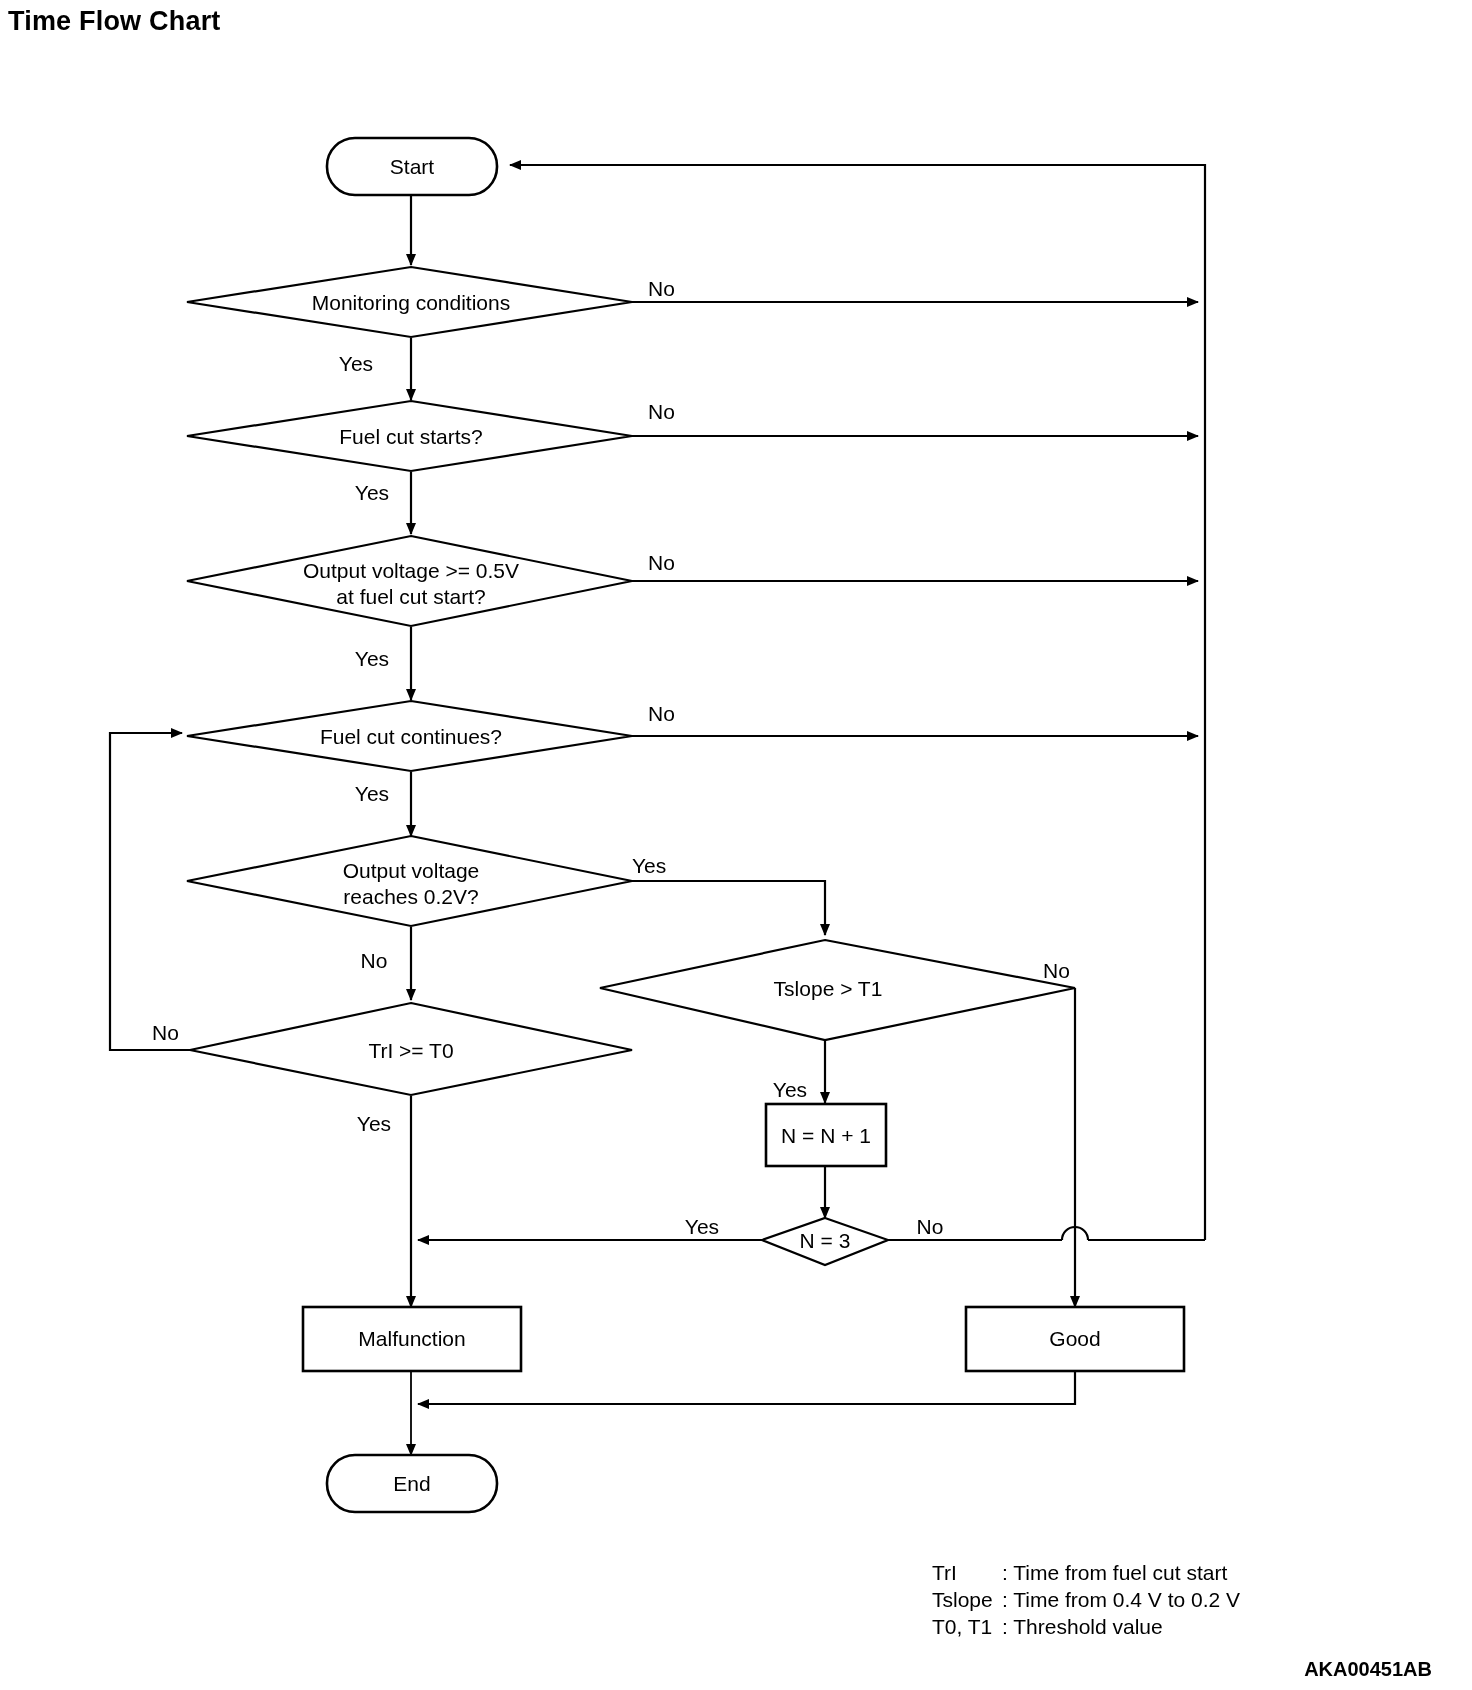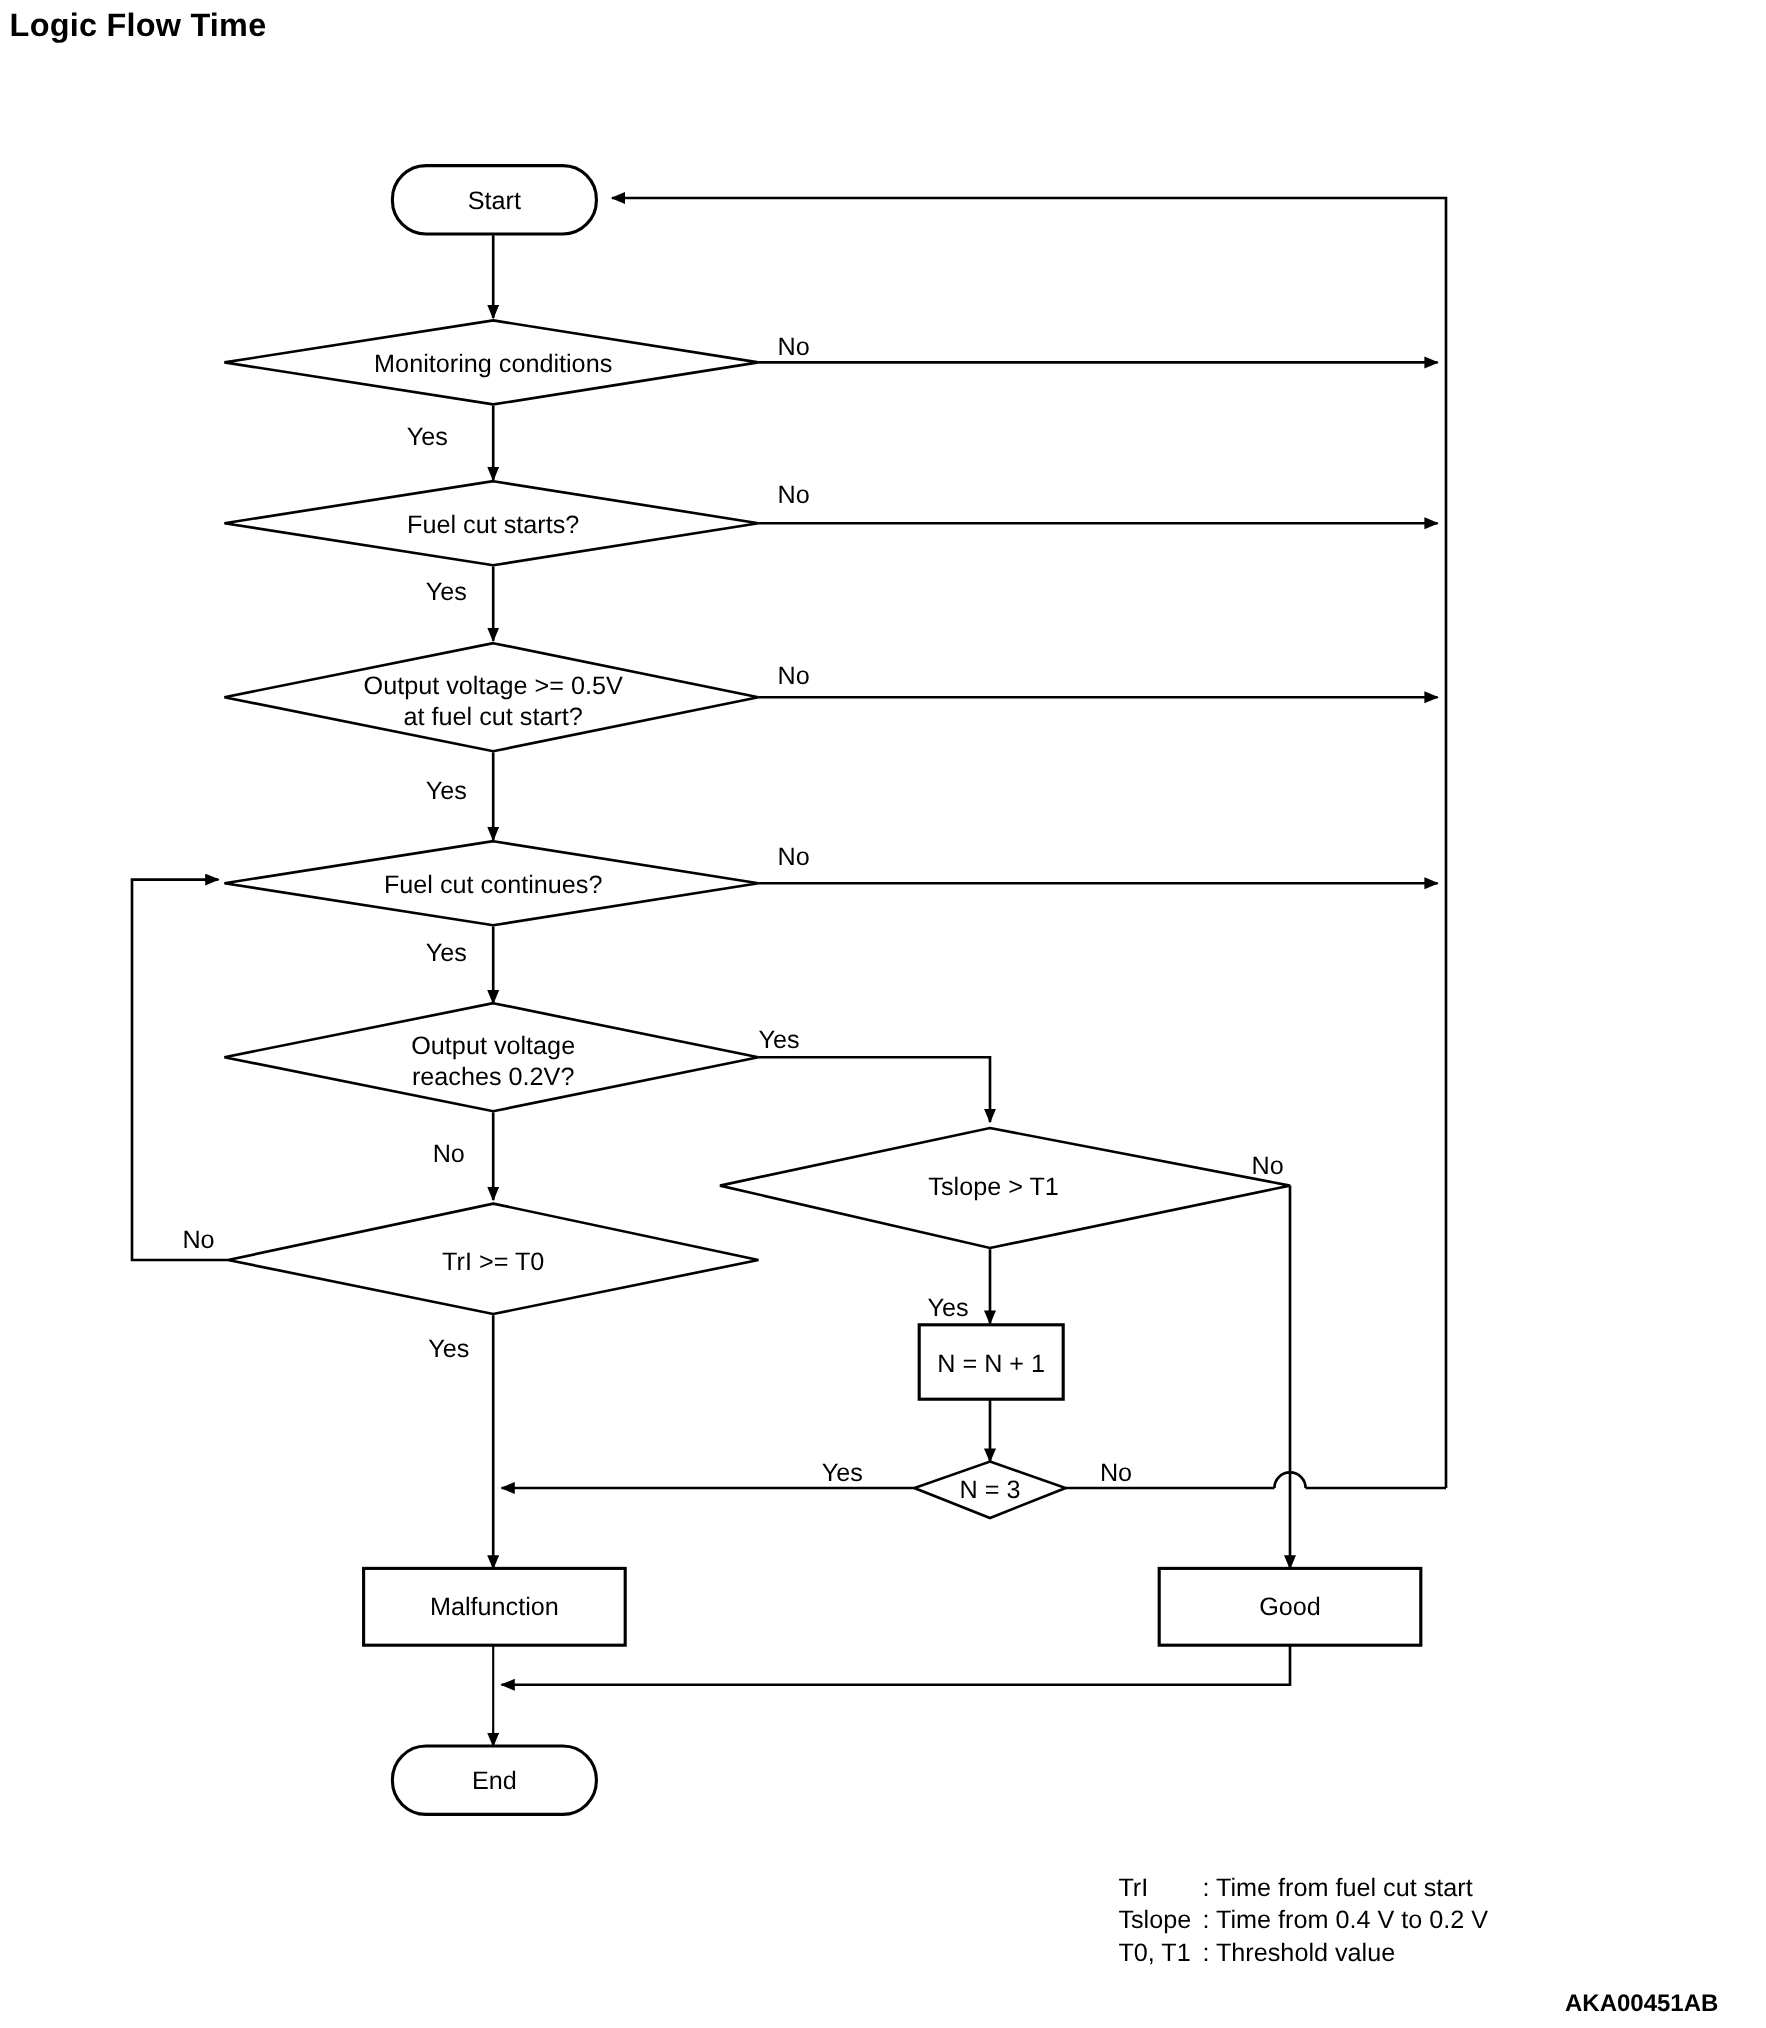--- a/index.html
+++ b/index.html
@@ -12,21 +12,21 @@
   .corner-code{font-family:"Liberation Sans",sans-serif;font-size:20px;font-weight:bold;fill:#000;}
   .shape{fill:#ffffff;stroke:#000000;stroke-width:2.6;}
   .shape-thin{fill:#ffffff;stroke:#000000;stroke-width:2.2;}
   .link{stroke:#000000;stroke-width:2.2;fill:none;}
   .link-thin{stroke:#000000;stroke-width:1.8;fill:none;}
   .hop{stroke:#000000;stroke-width:2.2;fill:none;}
 </style>
 </head>
 <body>
 
-<div id="page-title">Logic Flow Time</div>
+<div id="page-title">Time Flow Chart</div>
 
 <svg id="chart-svg" viewBox="0 0 1472 1690" xmlns="http://www.w3.org/2000/svg">
   <defs>
     <marker id="ah" markerWidth="14" markerHeight="14" refX="11" refY="5" orient="auto" markerUnits="userSpaceOnUse">
       <path d="M0,0 L12,5 L0,10 z" fill="#000"></path>
     </marker>
   </defs>
 
   <path class="link" d="M411,196 L411,265" marker-end="url(#ah)"></path>
 

